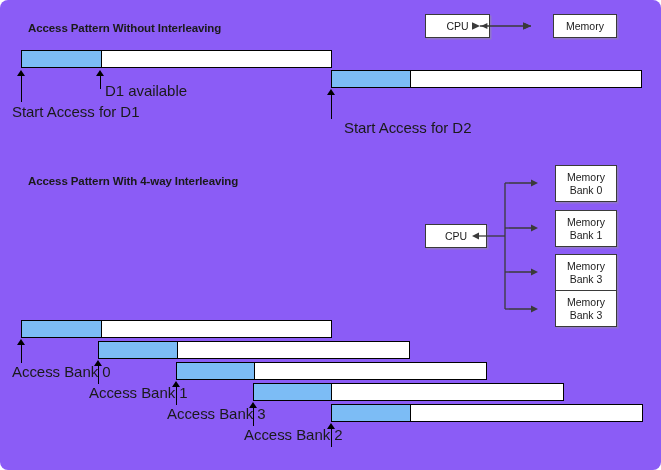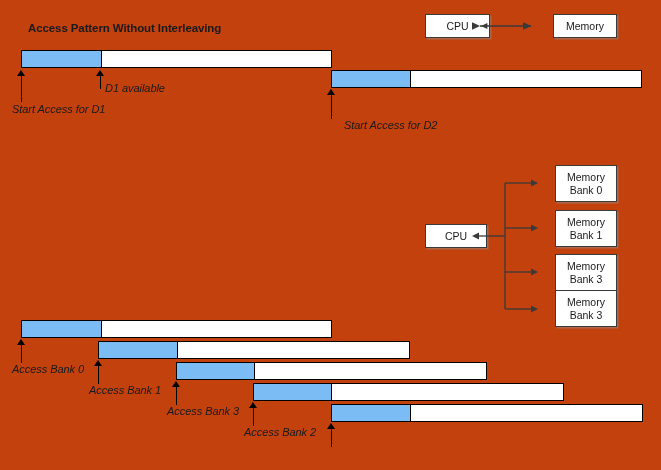--- a/index.html
+++ b/index.html
@@ -9,21 +9,22 @@
   }
   body {
     font-family: "Liberation Sans", sans-serif;
     color: #1a1a1a;
   }
   #canvas {
     position: relative;
     width: 661px;
     height: 470px;
     overflow: hidden;
-    background: #c2410c;
+    background: #8b5cf6;
+    border-radius: 8px;
   }
   .abs { position: absolute; }
 
   
   .heading {
     font-size: 11.5px;
     font-weight: bold;
     color: #1a1a1a;
     white-space: nowrap;
     letter-spacing: -0.1px;
@@ -43,25 +44,24 @@
     top: 0;
     bottom: 0;
     background: #7cbcf5;
     border-right: 1.6px solid #000000;
     box-sizing: border-box;
   }
 
   
   .caption {
     position: absolute;
-    font-size: 11px;
+    font-size: 15px;
     color: #1a1a1a;
     white-space: nowrap;
     letter-spacing: -0.05px;
-    font-style: italic;
   }
 
   
   .marker {
     position: absolute;
     width: 9px;
   }
   .marker .stem {
     position: absolute;
     left: 4px;
@@ -141,20 +141,21 @@
   </div>
   <div class="caption" style="left:322px; top:119px;margin-left:22px;">Start Access for D2</div>
 
   <div class="box" style="left:409px; top:14px; width:65px; height:24px;">
     <span>CPU</span>
   </div>
   <div class="box" style="left:537px; top:14px; width:64px; height:24px;">
     <span>Memory</span>
   </div>
 
+  <div class="heading abs" style="left:28px; top:175px;">Access Pattern With 4-way Interleaving</div>
 
   <div class="box" style="left:409px; top:224px; width:62px; height:24px;">
     <span>CPU</span>
   </div>
 
   <div class="box" style="left:539px; top:165px; width:62px; height:37px;">
     <div>
       <span>Memory</span>
       <span>Bank 0</span>
     </div>

